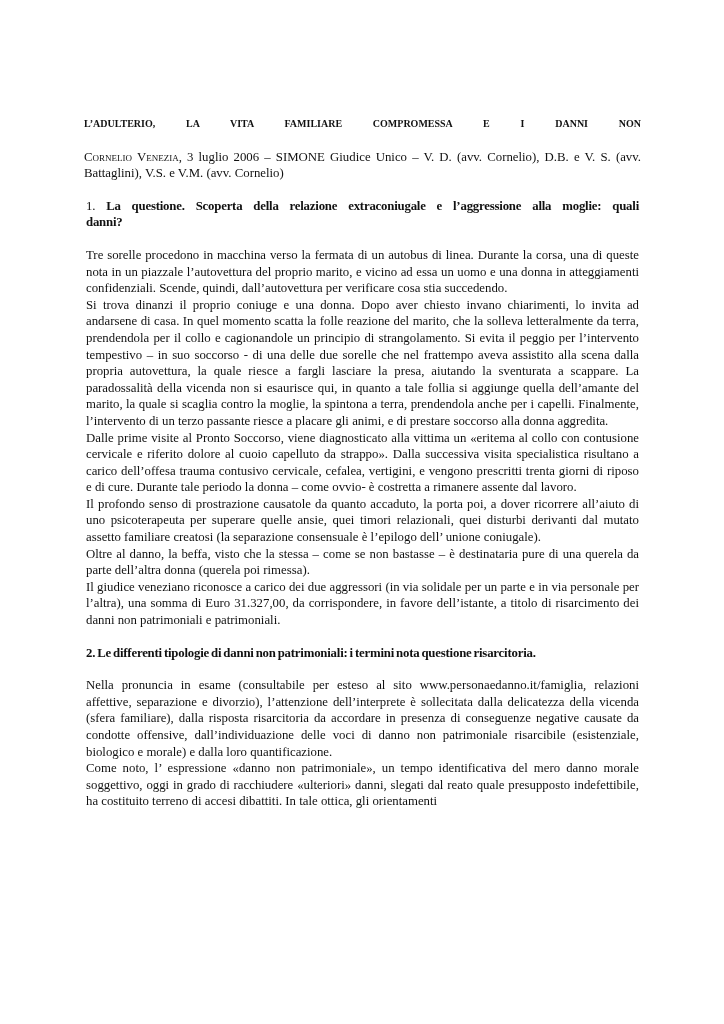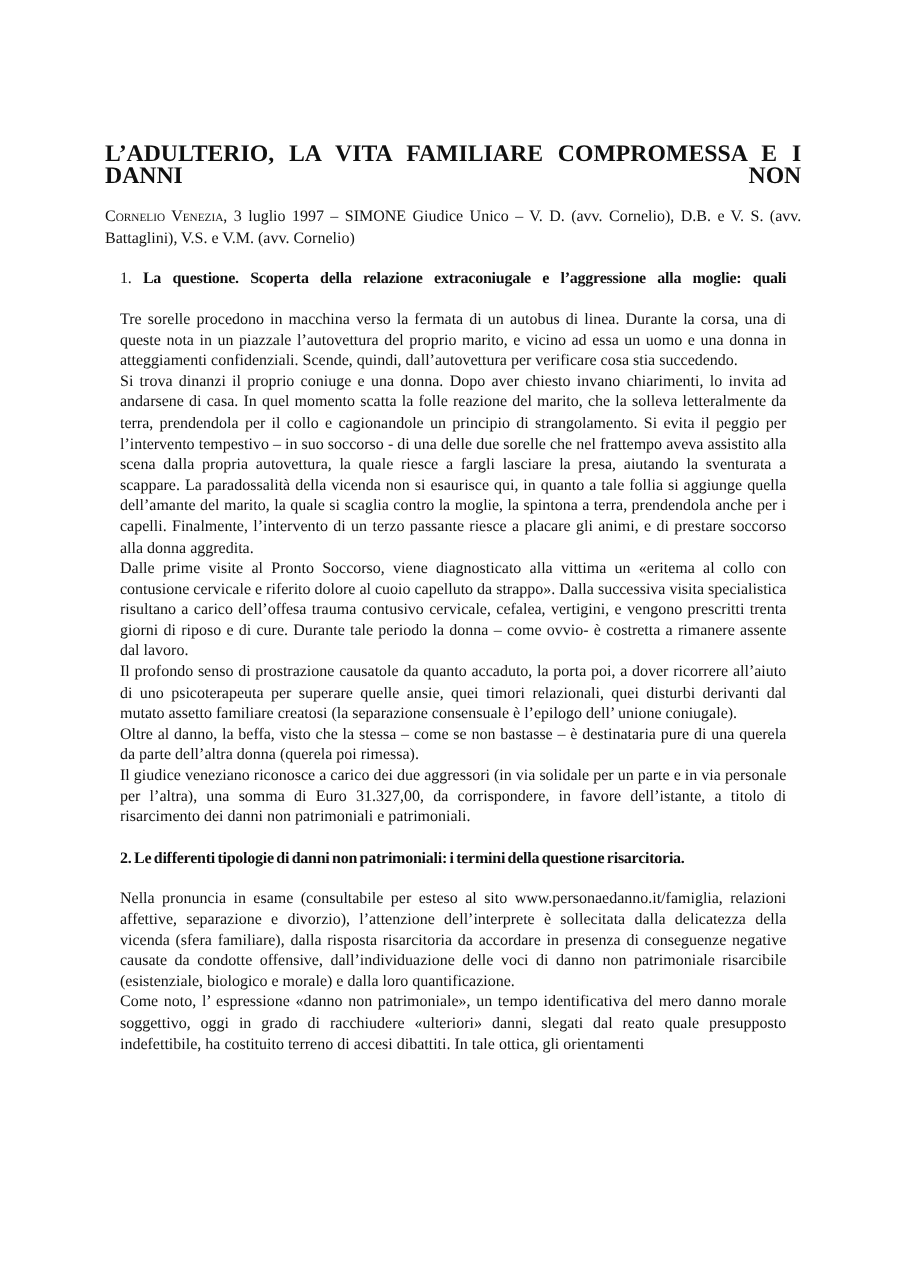--- a/index.html
+++ b/index.html
@@ -21,29 +21,29 @@
   .doc {
     width: 557px;
     font-size: 12.8px;
     line-height: 16.6px;
     text-align: justify;
   }
   .title {
     font-weight: bold;
     margin: 0 0 16px 0;
     padding: 0;
-    font-size: 19px;
+    font-size: 10px;
     line-height: 16.6px;
   }
   .tline { display: block; text-align: justify; }
   .jlast { text-align-last: justify; }
   .citation { margin: 0 0 16px 0; }
   .smallcaps { font-variant: small-caps; }
   .judge-italic { }
-  .section { margin: 12px; }
+  .section { margin: 2px; }
   .heading {
     font-weight: bold;
     margin: 16px 0 16px 0;
     letter-spacing: -0.2px;
     word-spacing: -1px;
   }
   .hline { display: block; text-align: justify; }
   .hline.jlast { text-align-last: justify; }
   .section-1 .hnum { font-weight: normal; }
   .section-2 .hnum { font-weight: bold; }
@@ -52,37 +52,38 @@
 </head>
 <body>
 
 <div class="page">
   <div class="doc">
 
     <h1 class="title">
       <span class="tline jlast">L’ADULTERIO, LA VITA FAMILIARE COMPROMESSA E I DANNI NON</span>
     </h1>
 
-    <p class="citation"><span class="smallcaps">Cornelio Venezia</span><span>, 3 luglio 1997 – SIMONE </span><span class="judge-italic">Giudice Unico</span><span> – V. D. (avv. Cornelio), D.B. e V. S. (avv. Battaglini), V.S. e V.M. (avv. Cornelio)</span></p>
+    <p class="citation"><span class="smallcaps">Cornelio Venezia</span><span>, 3 luglio 2006 – SIMONE </span><span class="judge-italic">Giudice Unico</span><span> – V. D. (avv. Cornelio), D.B. e V. S. (avv. Battaglini), V.S. e V.M. (avv. Cornelio)</span></p>
 
     <div id="sections">
         <div class="section section-1">
           <div class="heading">
             <span class="hline jlast"><span class="hnum">1.</span> <span class="htext">La questione. Scoperta della relazione extraconiugale e l’aggressione alla moglie: quali</span></span>
+            <span class="hline">danni?</span>
           </div>
           <p class="para">Tre sorelle procedono in macchina verso la fermata di un autobus di linea. Durante la corsa, una di queste nota in un piazzale l’autovettura del proprio marito, e vicino ad essa un uomo e una donna in atteggiamenti confidenziali. Scende, quindi, dall’autovettura per verificare cosa stia succedendo.</p>
           <p class="para">Si trova dinanzi il proprio coniuge e una donna. Dopo aver chiesto invano chiarimenti, lo invita ad andarsene di casa. In quel momento scatta la folle reazione del marito, che la solleva letteralmente da terra, prendendola per il collo e cagionandole un principio di strangolamento. Si evita il peggio per l’intervento tempestivo – in suo soccorso - di una delle due sorelle che nel frattempo aveva assistito alla scena dalla propria autovettura, la quale riesce a fargli lasciare la presa, aiutando la sventurata a scappare. La paradossalità della vicenda non si esaurisce qui, in quanto a tale follia si aggiunge quella dell’amante del marito, la quale si scaglia contro la moglie, la spintona a terra, prendendola anche per i capelli. Finalmente, l’intervento di un terzo passante riesce a placare gli animi, e di prestare soccorso alla donna aggredita.</p>
           <p class="para">Dalle prime visite al Pronto Soccorso, viene diagnosticato alla vittima un «eritema al collo con contusione cervicale e riferito dolore al cuoio capelluto da strappo». Dalla successiva visita specialistica risultano a carico dell’offesa trauma contusivo cervicale, cefalea, vertigini, e vengono prescritti trenta giorni di riposo e di cure. Durante tale periodo la donna – come ovvio- è costretta a rimanere assente dal lavoro.</p>
           <p class="para">Il profondo senso di prostrazione causatole da quanto accaduto, la porta poi, a dover ricorrere all’aiuto di uno psicoterapeuta per superare quelle ansie, quei timori relazionali, quei disturbi derivanti dal mutato assetto familiare creatosi (la separazione consensuale è l’epilogo dell’ unione coniugale).</p>
           <p class="para">Oltre al danno, la beffa, visto che la stessa – come se non bastasse – è destinataria pure di una querela da parte dell’altra donna (querela poi rimessa).</p>
           <p class="para">Il giudice veneziano riconosce a carico dei due aggressori (in via solidale per un parte e in via personale per l’altra), una somma di Euro 31.327,00, da corrispondere, in favore dell’istante, a titolo di risarcimento dei danni non patrimoniali e patrimoniali.</p>
         </div>
         <div class="section section-2">
           <div class="heading">
-            <span class="hline"><span class="hnum">2.</span> <span class="htext">Le differenti tipologie di danni non patrimoniali: i termini della questione risarcitoria.</span></span>
+            <span class="hline"><span class="hnum">2.</span> <span class="htext">Le differenti tipologie di danni non patrimoniali: i termini nota questione risarcitoria.</span></span>
           </div>
           <p class="para">Nella pronuncia in esame (consultabile per esteso al sito www.personaedanno.it/famiglia, relazioni affettive, separazione e divorzio), l’attenzione dell’interprete è sollecitata dalla delicatezza della vicenda (sfera familiare), dalla risposta risarcitoria da accordare in presenza di conseguenze negative causate da condotte offensive, dall’individuazione delle voci di danno non patrimoniale risarcibile (esistenziale, biologico e morale) e dalla loro quantificazione.</p>
           <p class="para">Come noto, l’ espressione «danno non patrimoniale», un tempo identificativa del mero danno morale soggettivo, oggi in grado di racchiudere «ulteriori» danni, slegati dal reato quale presupposto indefettibile, ha costituito terreno di accesi dibattiti. In tale ottica, gli orientamenti</p>
         </div>
       </div>
 
   </div>
 </div>
 
 </body></html>

